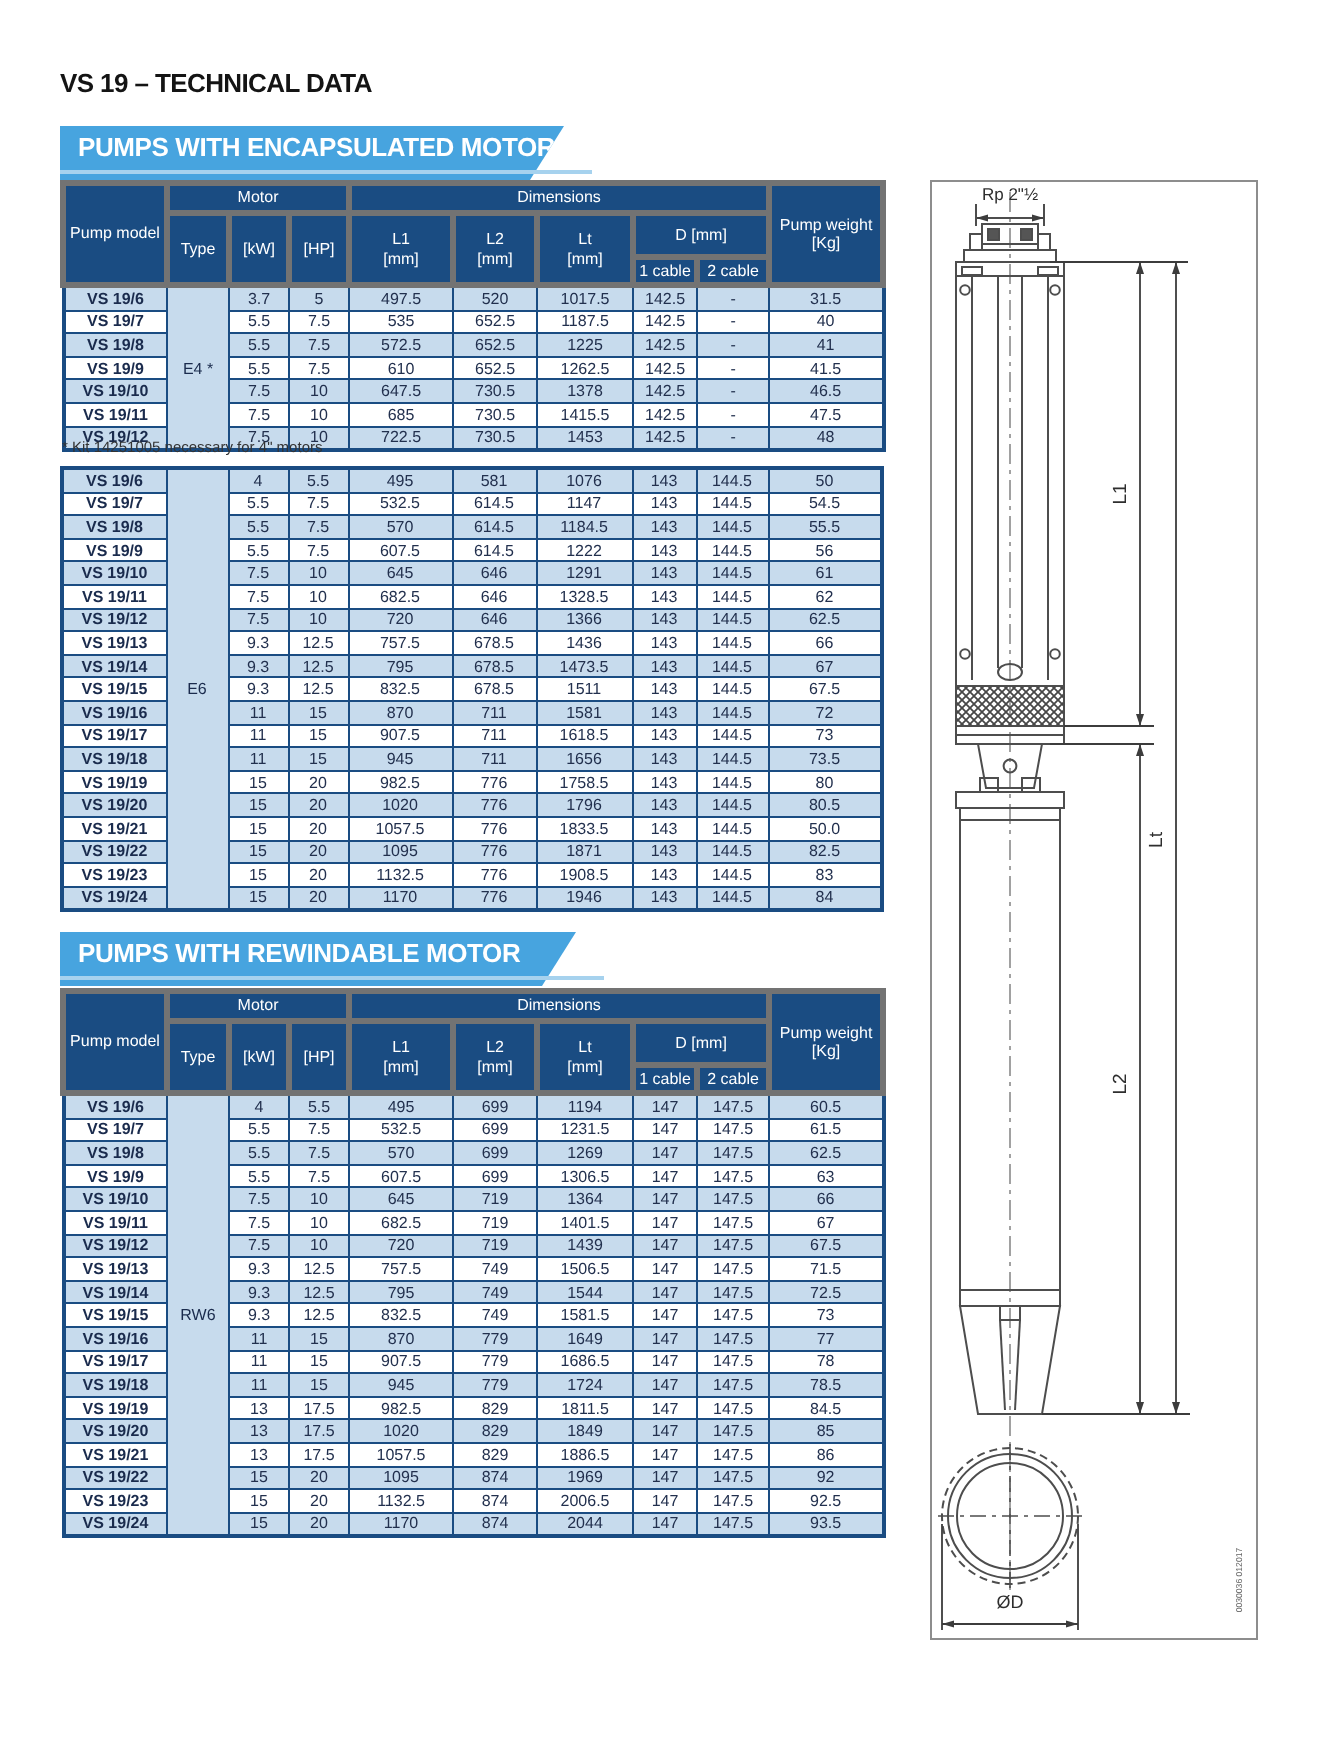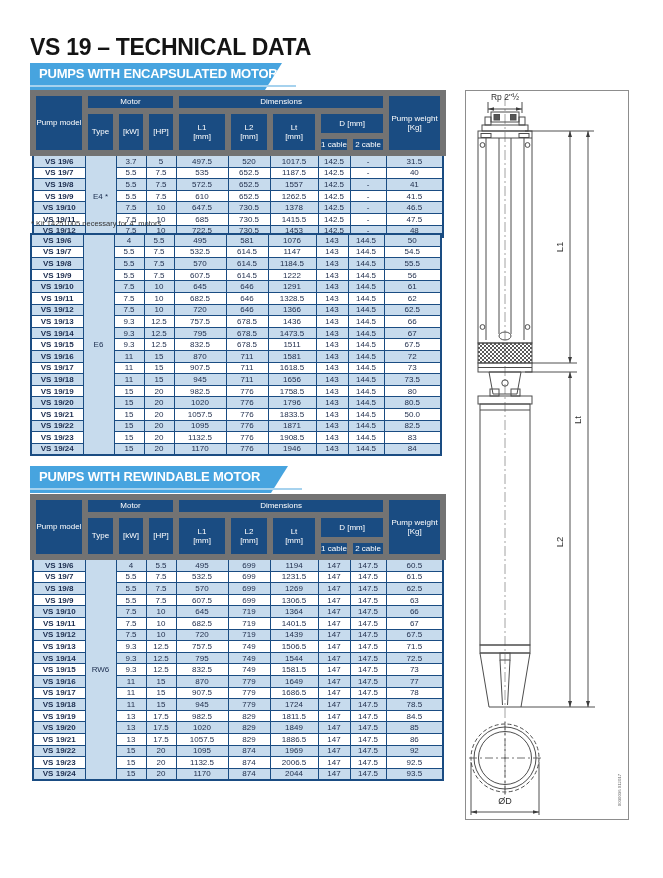--- a/index.html
+++ b/index.html
@@ -3,21 +3,21 @@
 <meta charset="utf-8">
 <style>
   html,body{margin:0;padding:0;}
   body{
     width:663px;height:878px;position:relative;background:#ffffff;
     font-family:"Liberation Sans","DejaVu Sans",sans-serif;
     -webkit-font-smoothing:antialiased;
   }
   .page-title{
     position:absolute;left:30px;top:34px;
-    font-size:23px;font-weight:bold;color:#141414;letter-spacing:-0.3px;
+    font-size:13px;font-weight:bold;color:#141414;letter-spacing:-0.3px;
   }
   .banner{
     position:absolute;left:30px;height:27px;background:#47a4df;color:#ffffff;
     font-size:13px;font-weight:bold;line-height:21px;padding-left:9px;
     letter-spacing:-0.2px;box-sizing:border-box;
     clip-path:polygon(0 0,100% 0,calc(100% - 17px) 100%,0 100%);
   }
   .banner-strip{position:absolute;left:30px;height:2px;background:#a6d2ee;}
   .banner-enc{top:63px;width:252px;}
   .strip-enc{top:85px;width:266px;}
@@ -31,21 +31,21 @@
   }
   .tbl-e4{top:90px;}
   .tbl-e6{top:233px;}
   .tbl-rw6{top:494px;}
   table.data th,table.data td{
     border:1px solid #1a4c82;padding:0;text-align:center;vertical-align:middle;
     overflow:hidden;white-space:nowrap;
   }
   table.data thead th{
     background:#1a4c82;color:#ffffff;font-weight:normal;
-    border:6px solid #737373;font-size:8px;line-height:1.15;white-space:normal;
+    border:3px solid #737373;font-size:8px;line-height:1.15;white-space:normal;
   }
   table.data thead tr.h1 th{height:12px;}
   table.data thead tr.h2 th{height:19px;}
   table.data thead tr.h3 th{height:11px;margin-left:36px;}
   table.data tbody td{height:10.6px;}
   table.data tbody tr:nth-child(odd) td{background:#c7dbed;}
   table.data tbody td.model{font-weight:bold;color:#1a2b4d;}
   table.data tbody td.type-cell{background:#c7dbed;font-weight:normal;color:#1a2b4d;}
   .footnote{
     position:absolute;left:31px;top:219px;font-size:7.5px;color:#333333;
@@ -132,21 +132,21 @@
         <td>142.5</td>
         <td>-</td>
         <td>40</td>
       </tr>
       <tr>
         <td class="model">VS 19/8</td>
         <td>5.5</td>
         <td>7.5</td>
         <td>572.5</td>
         <td>652.5</td>
-        <td>1557</td>
+        <td>1225</td>
         <td>142.5</td>
         <td>-</td>
         <td>41</td>
       </tr>
       <tr>
         <td class="model">VS 19/9</td>
         <td>5.5</td>
         <td>7.5</td>
         <td>610</td>
         <td>652.5</td>

